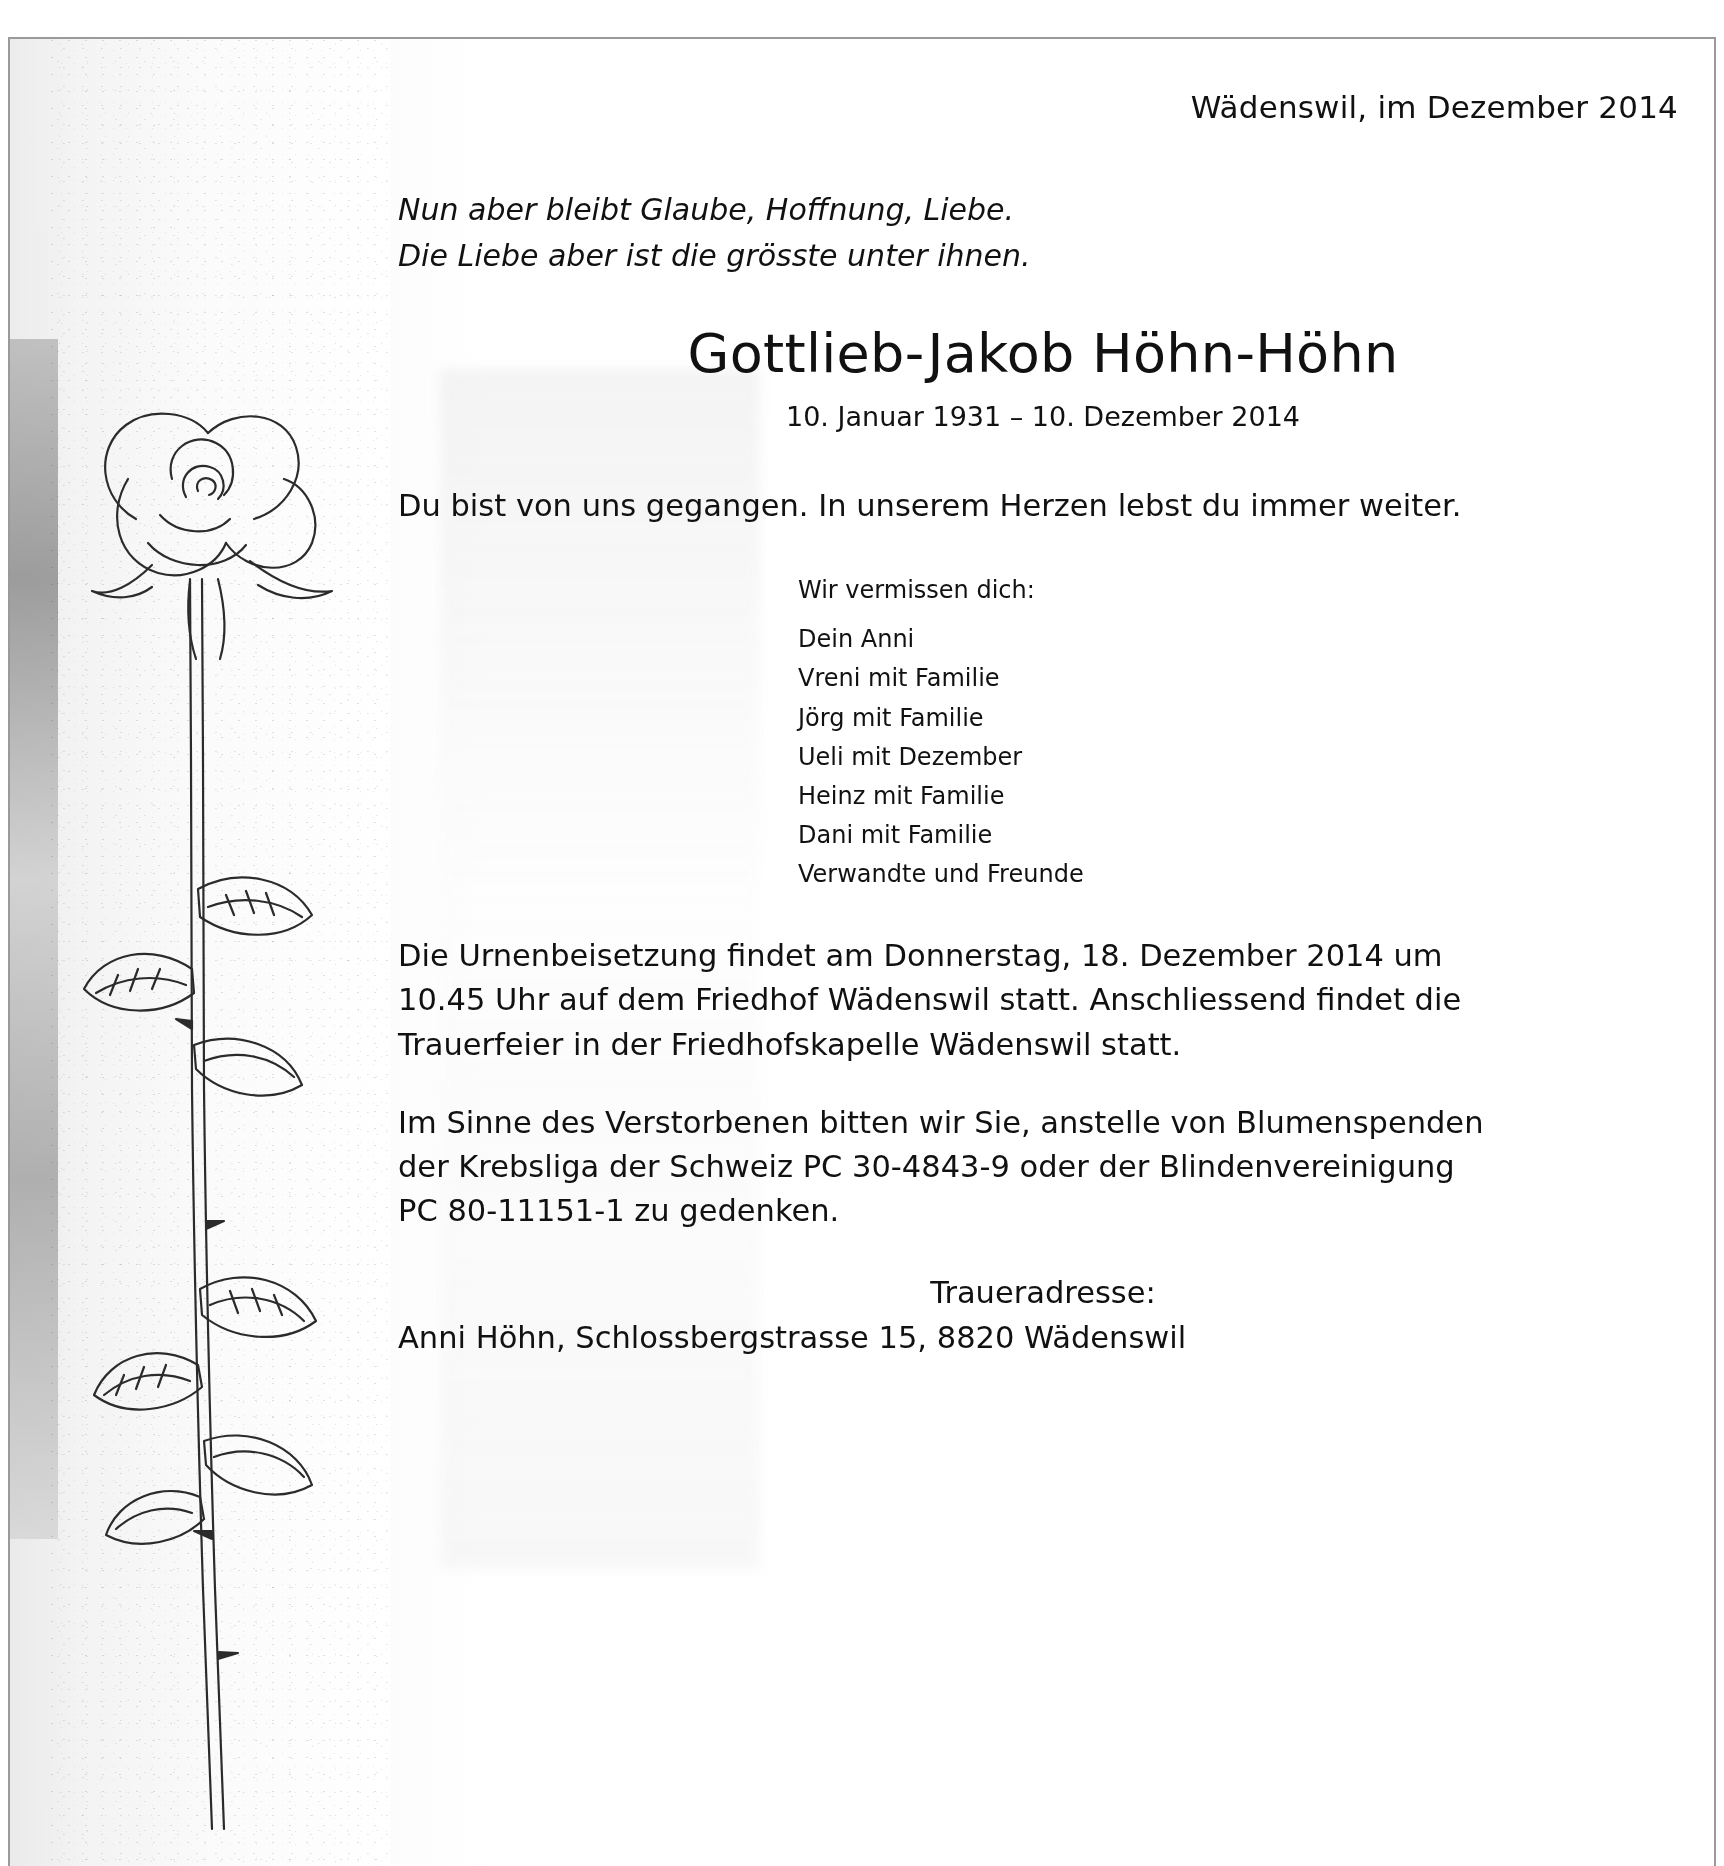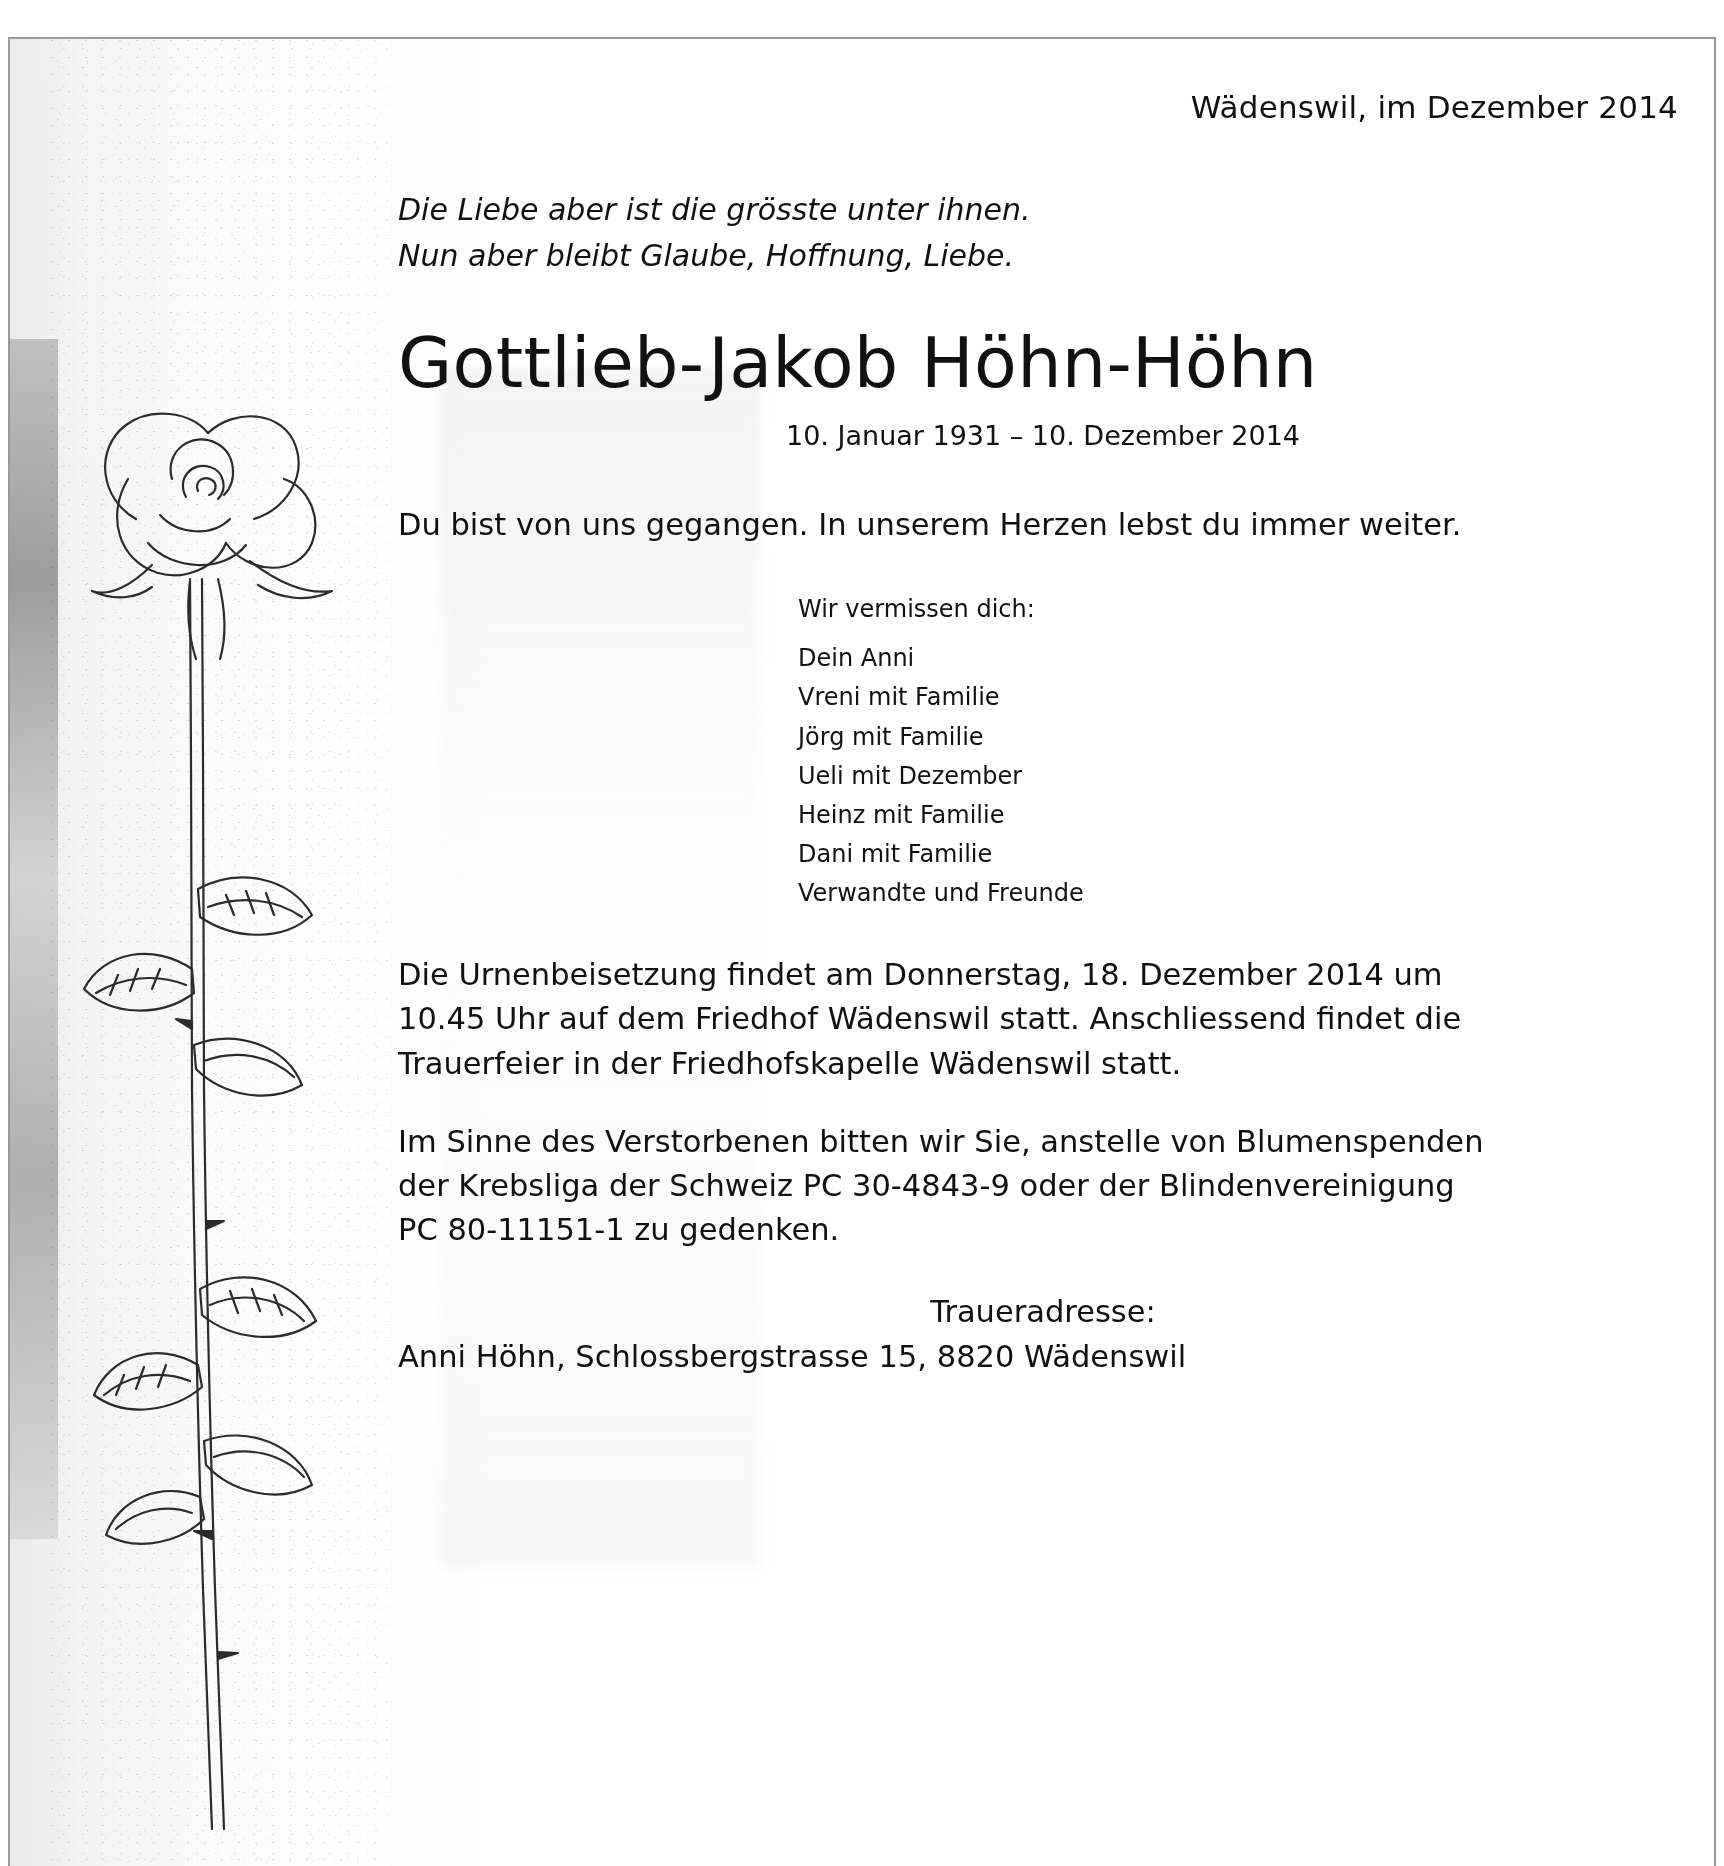--- a/index.html
+++ b/index.html
@@ -120,22 +120,22 @@
     line-height: 1.52;
   }
 
   .intro {
     margin-top: 48px;
     font-size: 30.5px;
     line-height: 1.45;
   }
 
   .name {
-    text-align: left;
-    font-size: 70px;
+    text-align: center;
+    font-size: 54px;
     margin-top: 44px;
     letter-spacing: .3px;
     white-space: nowrap;
   }
   .dates {
     text-align: center;
     font-size: 27px;
     margin-top: 16px;
   }
 
@@ -229,22 +229,22 @@
       </svg>
     </div>
 
     <div class="ghost"></div>
 
     <div class="content">
 
       <div class="place-date">Wädenswil, im Dezember 2014</div>
 
       <div class="verse">
+        <div>Nun aber bleibt Glaube, Hoffnung, Liebe.</div>
         <div>Die Liebe aber ist die grösste unter ihnen.</div>
-        <div>Nun aber bleibt Glaube, Hoffnung, Liebe.</div>
       </div>
 
 
       <div class="name">Gottlieb-Jakob Höhn-Höhn</div>
       <div class="dates">10. Januar 1931 – 10. Dezember 2014</div>
 
       <div class="memory">Du bist von uns gegangen. In unserem Herzen lebst du immer weiter.</div>
 
       <div class="family">
         <div class="lead">Wir vermissen dich:</div>

